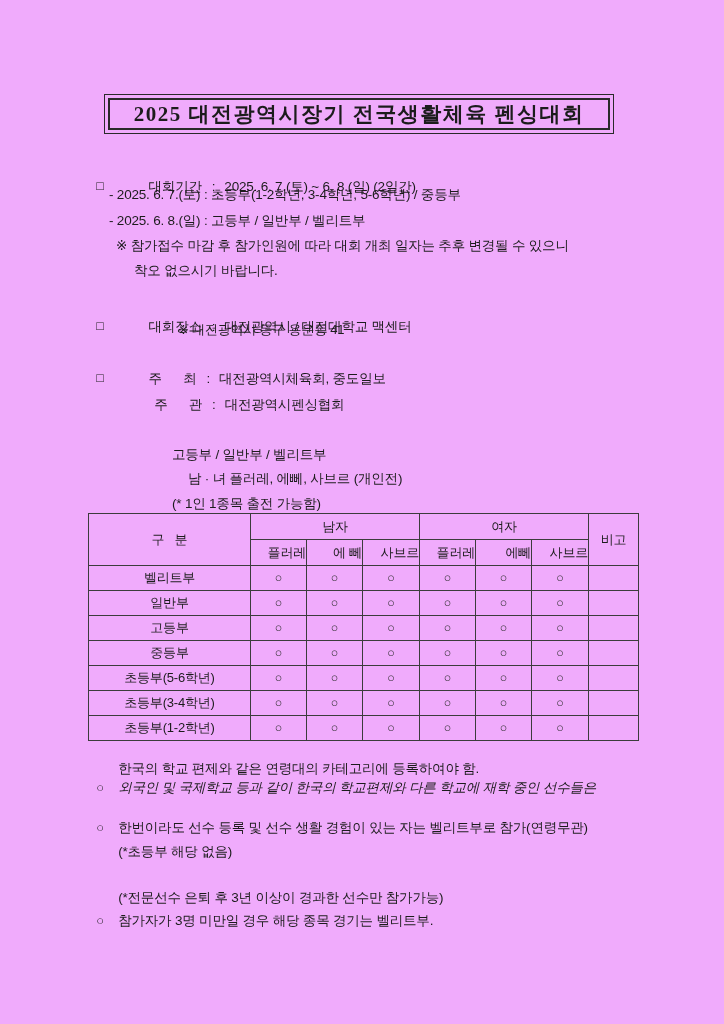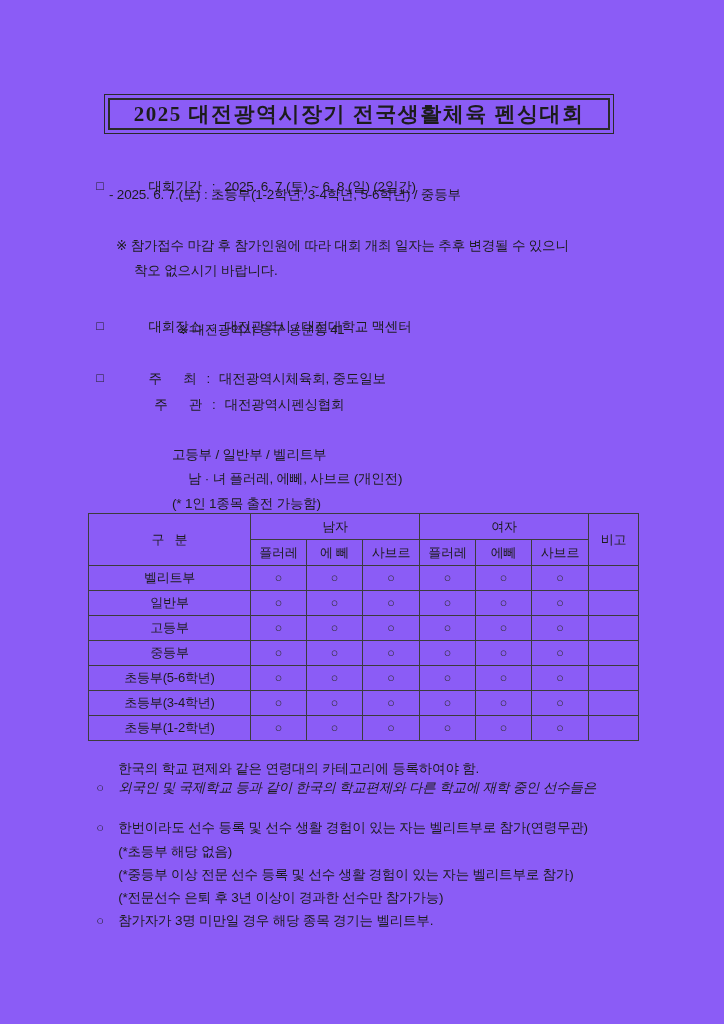--- a/index.html
+++ b/index.html
@@ -1,19 +1,19 @@
 <!DOCTYPE html>
 <html><head>
 <meta charset="utf-8">
 <style>
   html,body{margin:0;padding:0;background:#e8e8e8;}
   .page{
     position:relative;
     width:724px;height:1024px;
-    background:#8b5cf6;
+    background:#f0abfc;
     font-family:"Liberation Sans","DejaVu Sans",sans-serif;
     color:#1c1c1c;
     overflow:hidden;
   }
   
   .title-box{
     position:absolute;left:104px;top:94px;width:510px;height:40px;
     border:1px solid #2a2a2a;
     padding:3px;
     box-sizing:border-box;
@@ -48,21 +48,21 @@
     border-collapse:collapse;table-layout:fixed;
   }
   .grid th,.grid td{
     border:1px solid #3c3c3c;
     text-align:center;vertical-align:middle;
     font-size:13px;font-weight:500;
     padding:0;white-space:pre;
     letter-spacing:-0.2px;
   }
   .grid .hrow1 th{height:25px;}
-  .grid .hrow2 th{height:25px;}
+  .grid .hrow2 th{height:25px;text-align:right;}
   .grid td{height:24px;}
   .grid .mark{font-size:12.5px;color:#2e2e2e;}
   
   .note-row{
     position:absolute;left:82px;
     white-space:pre;font-size:13.5px;line-height:18px;font-weight:500;
     letter-spacing:-0.2px;
   }
   .note-row .mk{display:inline-block;width:22px;font-size:13px;}
   .note-row .indent{display:inline-block;width:22px;}
@@ -75,20 +75,21 @@
   <div class="title-box">
     <div class="inner">
       <span class="title-text">2025 대전광역시장기 전국생활체육 펜싱대회</span>
     </div>
   </div>
 
   <div class="line" style="left:82px;top:160px;">
     <span class="chk">□</span><span class="lbl">대회기간</span><span class="sep">:</span><span>2025. 6. 7.(토) ~ 6. 8.(일) (2일간)</span>
   </div>
   <div class="line" style="left:109px;top:186px;">- 2025. 6. 7.(토) : 초등부(1-2학년, 3-4학년, 5-6학년) / 중등부</div>
+  <div class="line" style="left:109px;top:212px;">- 2025. 6. 8.(일) : 고등부 / 일반부 / 벨리트부</div>
   <div class="line" style="left:116px;top:237px;">※ 참가접수 마감 후 참가인원에 따라 대회 개최 일자는 추후 변경될 수 있으니</div>
   <div class="line" style="left:134px;top:262px;">착오 없으시기 바랍니다.</div>
 
   <div class="line" style="left:82px;top:300px;">
     <span class="chk">□</span><span class="lbl">대회장소</span><span class="sep">:</span><span>대전광역시 / 대전대학교 맥센터</span>
   </div>
   <div class="line small" style="left:178px;top:321px;">※ 대전광역시 동구 용운동 41</div>
 
   <div class="line" style="left:82px;top:352px;">
     <span class="chk">□</span><span class="lbl">주      최</span><span class="sep">:</span><span>대전광역시체육회, 중도일보</span>
@@ -205,23 +206,20 @@
   </div>
   <div class="note-row" style="top:742px;">
     <span class="indent"></span><span>한국의 학교 편제와 같은 연령대의 카테고리에 등록하여야 함.</span>
   </div>
   <div class="note-row" style="top:801px;">
     <span class="mk">○</span><span>한번이라도 선수 등록 및 선수 생활 경험이 있는 자는 벨리트부로 참가(연령무관)</span>
   </div>
   <div class="note-row" style="top:825px;">
     <span class="indent"></span><span>(*초등부 해당 없음)</span>
   </div>
-  <div class="note-row" style="top:848px;">
-    <span class="indent"></span><span>(*중등부 이상 전문 선수 등록 및 선수 생활 경험이 있는 자는 벨리트부로 참가)</span>
-  </div>
   <div class="note-row" style="top:871px;">
     <span class="indent"></span><span>(*전문선수 은퇴 후 3년 이상이 경과한 선수만 참가가능)</span>
   </div>
   <div class="note-row" style="top:894px;">
     <span class="mk">○</span><span>참가자가 3명 미만일 경우 해당 종목 경기는 벨리트부.</span>
   </div>
 
 </div>
 
 </body></html>

